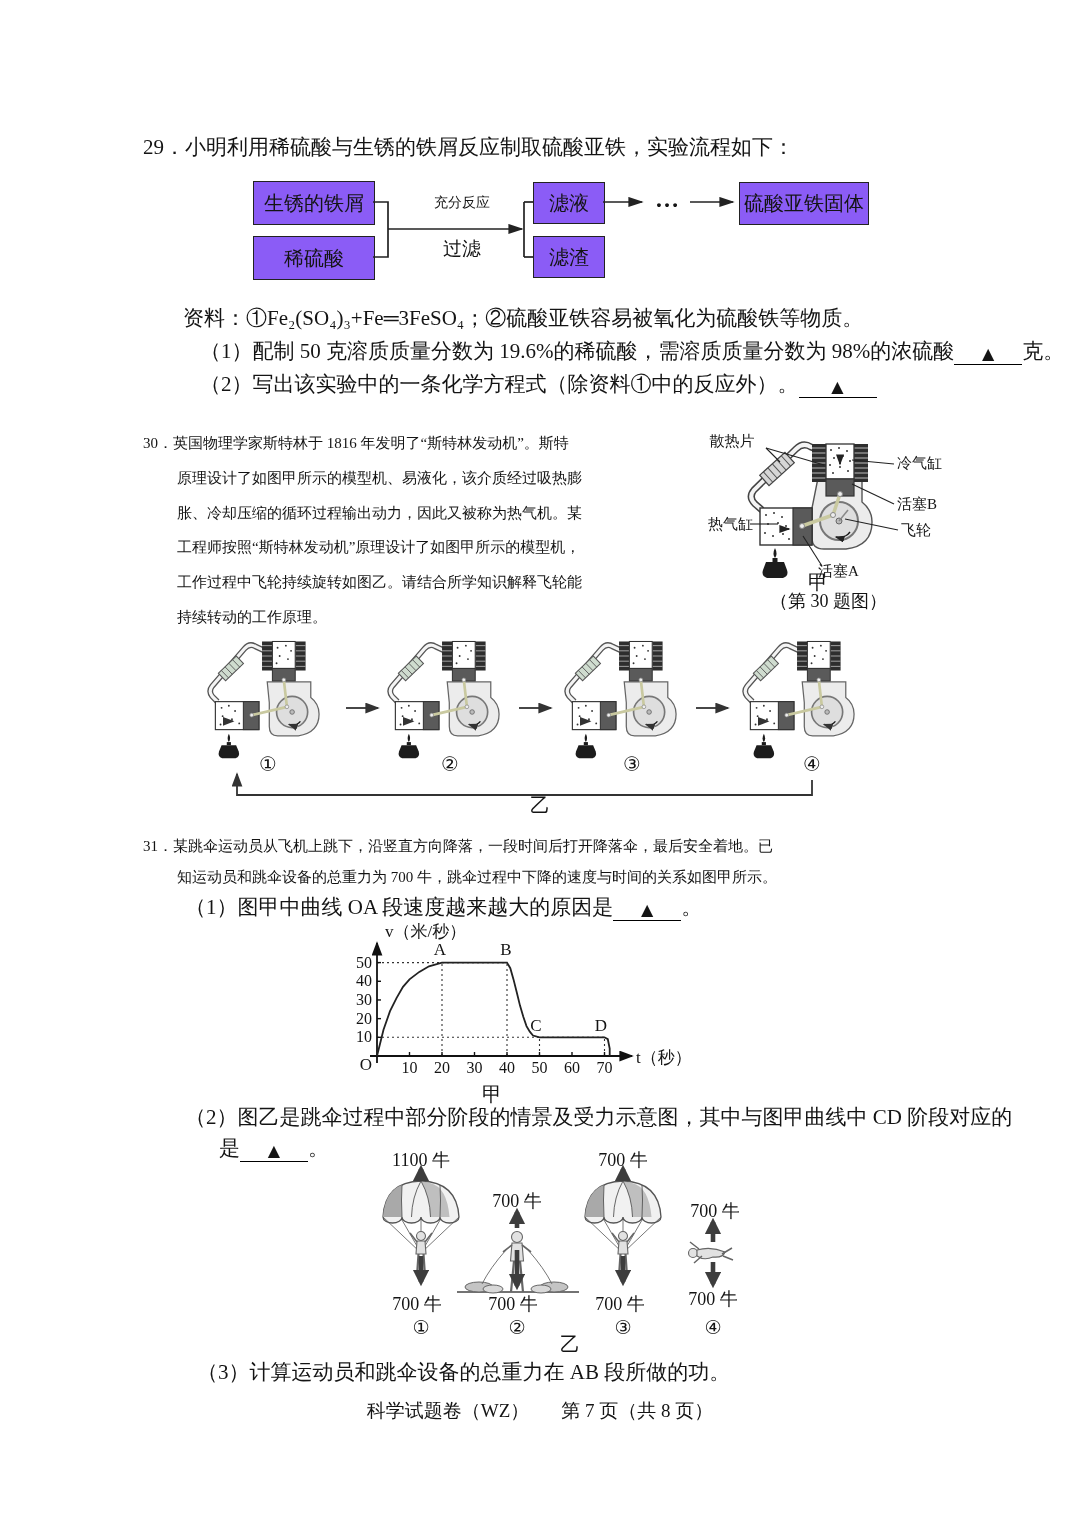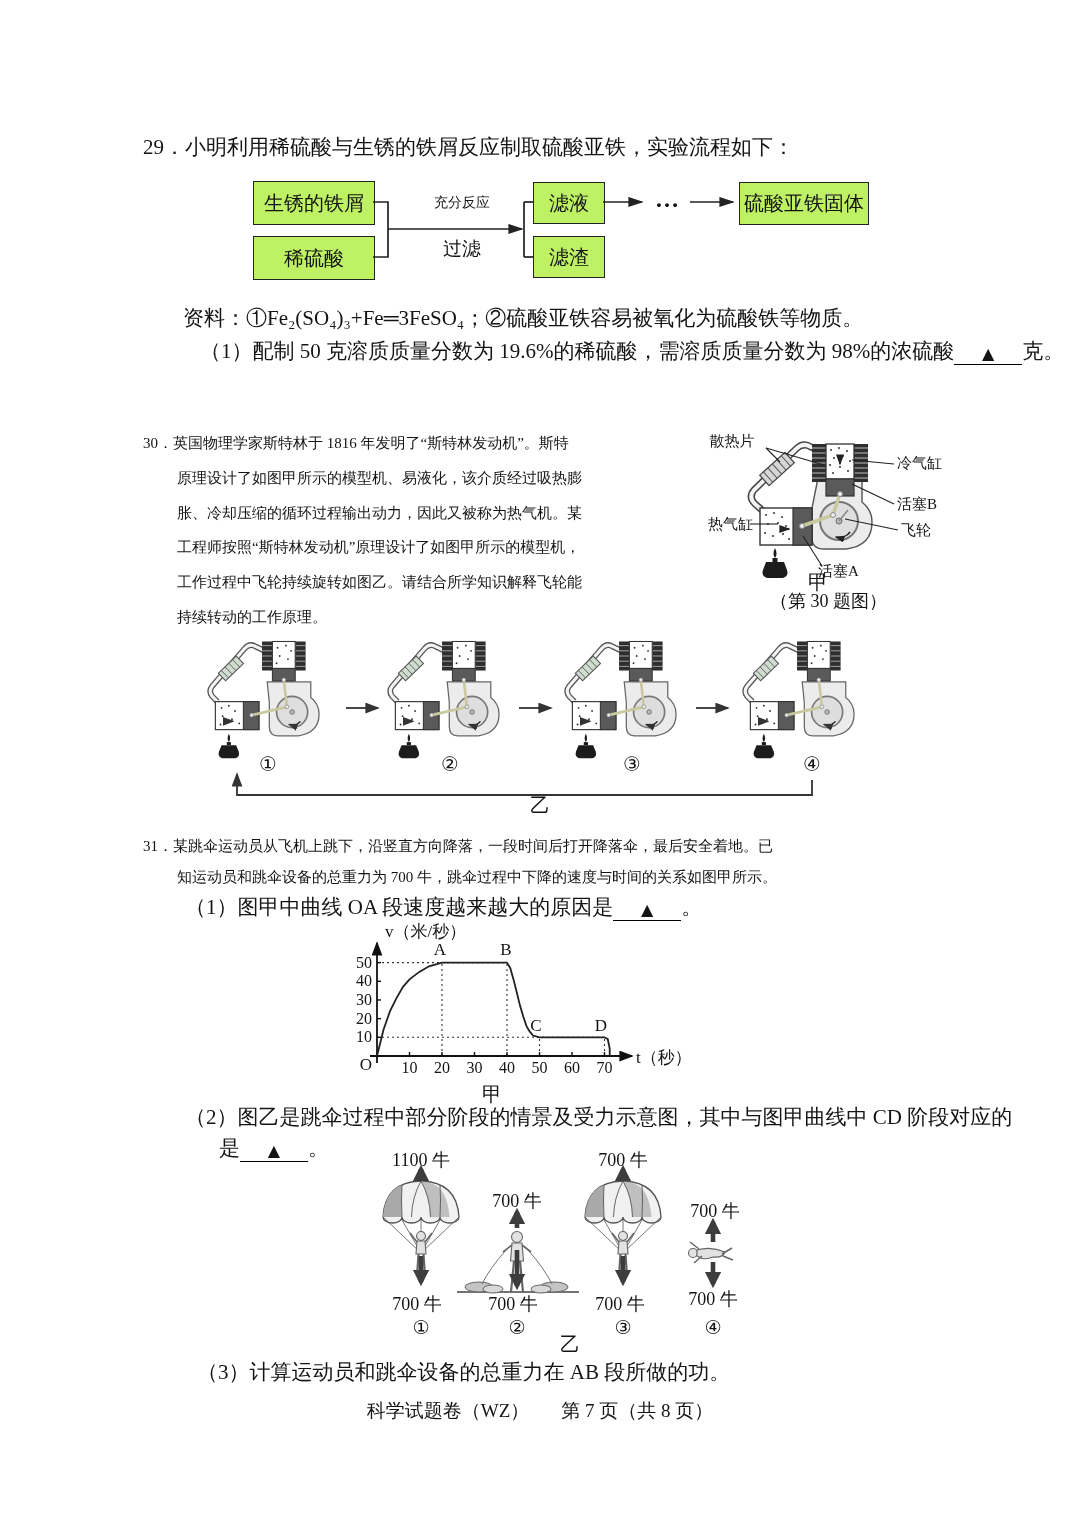--- a/index.html
+++ b/index.html
@@ -4,21 +4,21 @@
 <style>
   html,body{margin:0;padding:0;background:#f2f2f2;}
   .page{position:relative;width:1080px;height:1527px;background:#ffffff;margin:0 auto;
         font-family:"Liberation Serif","DejaVu Serif",serif;color:#141414;overflow:hidden;}
   .abs{position:absolute;}
   .line{white-space:nowrap;font-size:21px;}
   .qlines{font-size:15px;line-height:34.8px;white-space:nowrap;}
   .blank{display:inline-block;min-width:52px;text-align:center;border-bottom:1.7px solid #000;
          padding:0 8px;font-size:16px;line-height:1.25;vertical-align:-1px;font-family:"DejaVu Sans",sans-serif;}
   .fbox{position:absolute;border:1.6px solid #222;display:flex;align-items:center;justify-content:center;
-        font-size:20px;background:#bef264;white-space:nowrap;}
+        font-size:20px;background:#8b5cf6;white-space:nowrap;}
   .cap{font-size:20px;white-space:nowrap;}
   .cap2{font-size:18px;white-space:nowrap;}
   .footer{width:1080px;text-align:center;font-size:19px;}
   .footer span{margin:0 16px;}
   svg text{font-family:"Liberation Serif","DejaVu Serif",serif;fill:#141414;}
   svg .tick{font-size:16px;}
   .numglyph{font-family:"DejaVu Sans",sans-serif;}
 </style>
 </head>
 <body>
@@ -58,20 +58,21 @@
       <path d="M524,202 V257"></path>
       <path d="M524,202 H533"></path>
       <path d="M524,257 H533"></path>
       <path d="M603,202 H642" marker-end="url(#ah1)"></path>
       <path d="M690,202 H733" marker-end="url(#ah1)"></path>
     </g>
   </svg>
 
   <div class="abs line" style="left:183px;top:304px;">资料：①Fe₂(SO₄)₃+Fe═3FeSO₄；②硫酸亚铁容易被氧化为硫酸铁等物质。</div>
   <div class="abs line" style="left:200px;top:337px;"><span>（1）配制 50 克溶质质量分数为 19.6%的稀硫酸，需溶质质量分数为 98%的浓硫酸</span><span class="blank">▲</span><span>克。</span></div>
+  <div class="abs line" style="left:200px;top:370px;"><span>（2）写出该实验中的一条化学方程式（除资料①中的反应外）。</span><span class="blank" style="min-width:62px;">▲</span></div>
 
   <div class="abs qlines" style="left:143px;top:426px;">
     <div><span>30．</span><span>英国物理学家斯特林于 1816 年发明了“斯特林发动机”。斯特</span></div>
     <div style="padding-left:34px;">原理设计了如图甲所示的模型机、易液化，该介质经过吸热膨</div>
     <div style="padding-left:34px;">胀、冷却压缩的循环过程输出动力，因此又被称为热气机。某</div>
     <div style="padding-left:34px;">工程师按照“斯特林发动机”原理设计了如图甲所示的模型机，</div>
     <div style="padding-left:34px;">工作过程中飞轮持续旋转如图乙。请结合所学知识解释飞轮能</div>
     <div style="padding-left:34px;">持续转动的工作原理。</div>
   </div>
 

